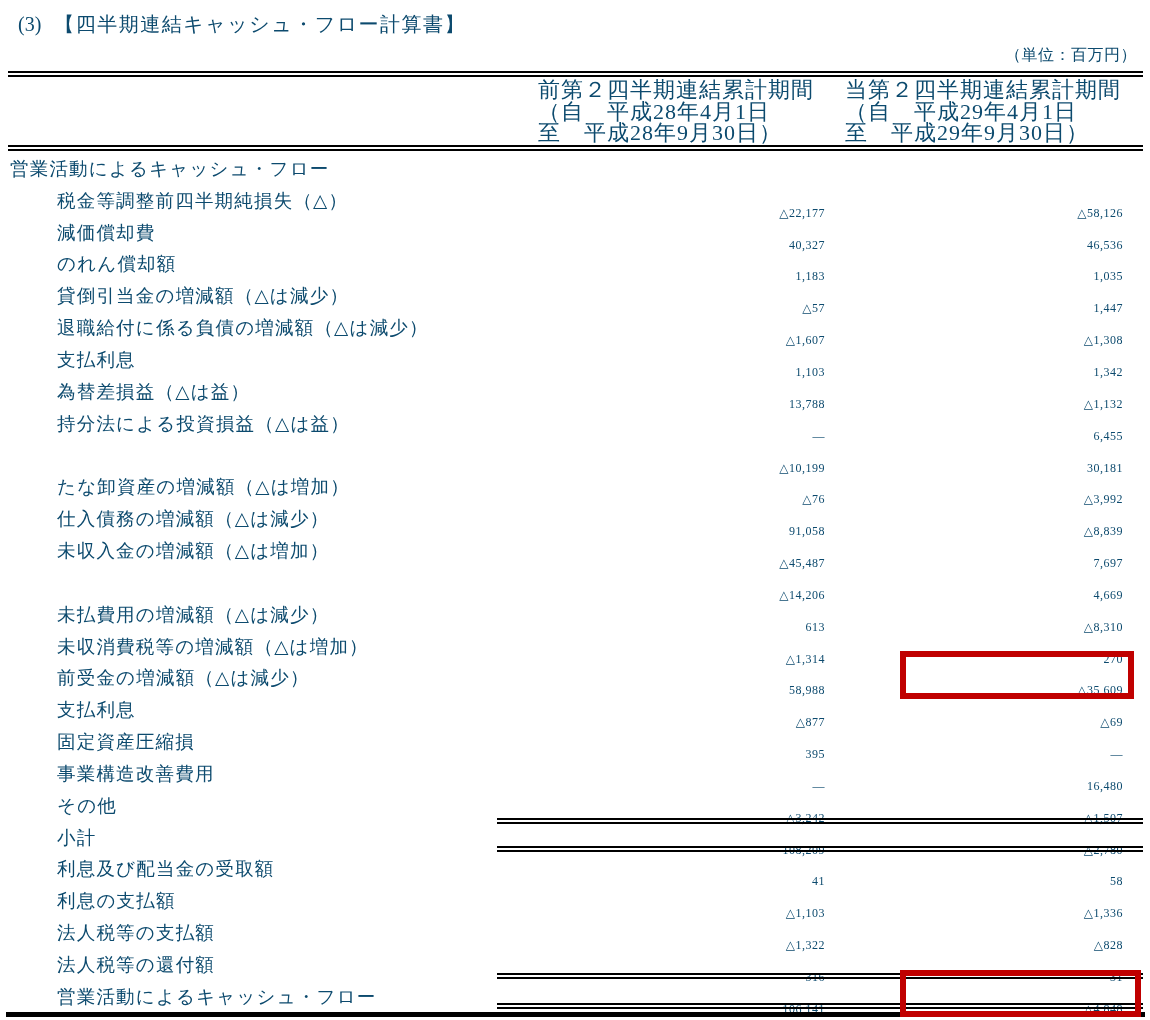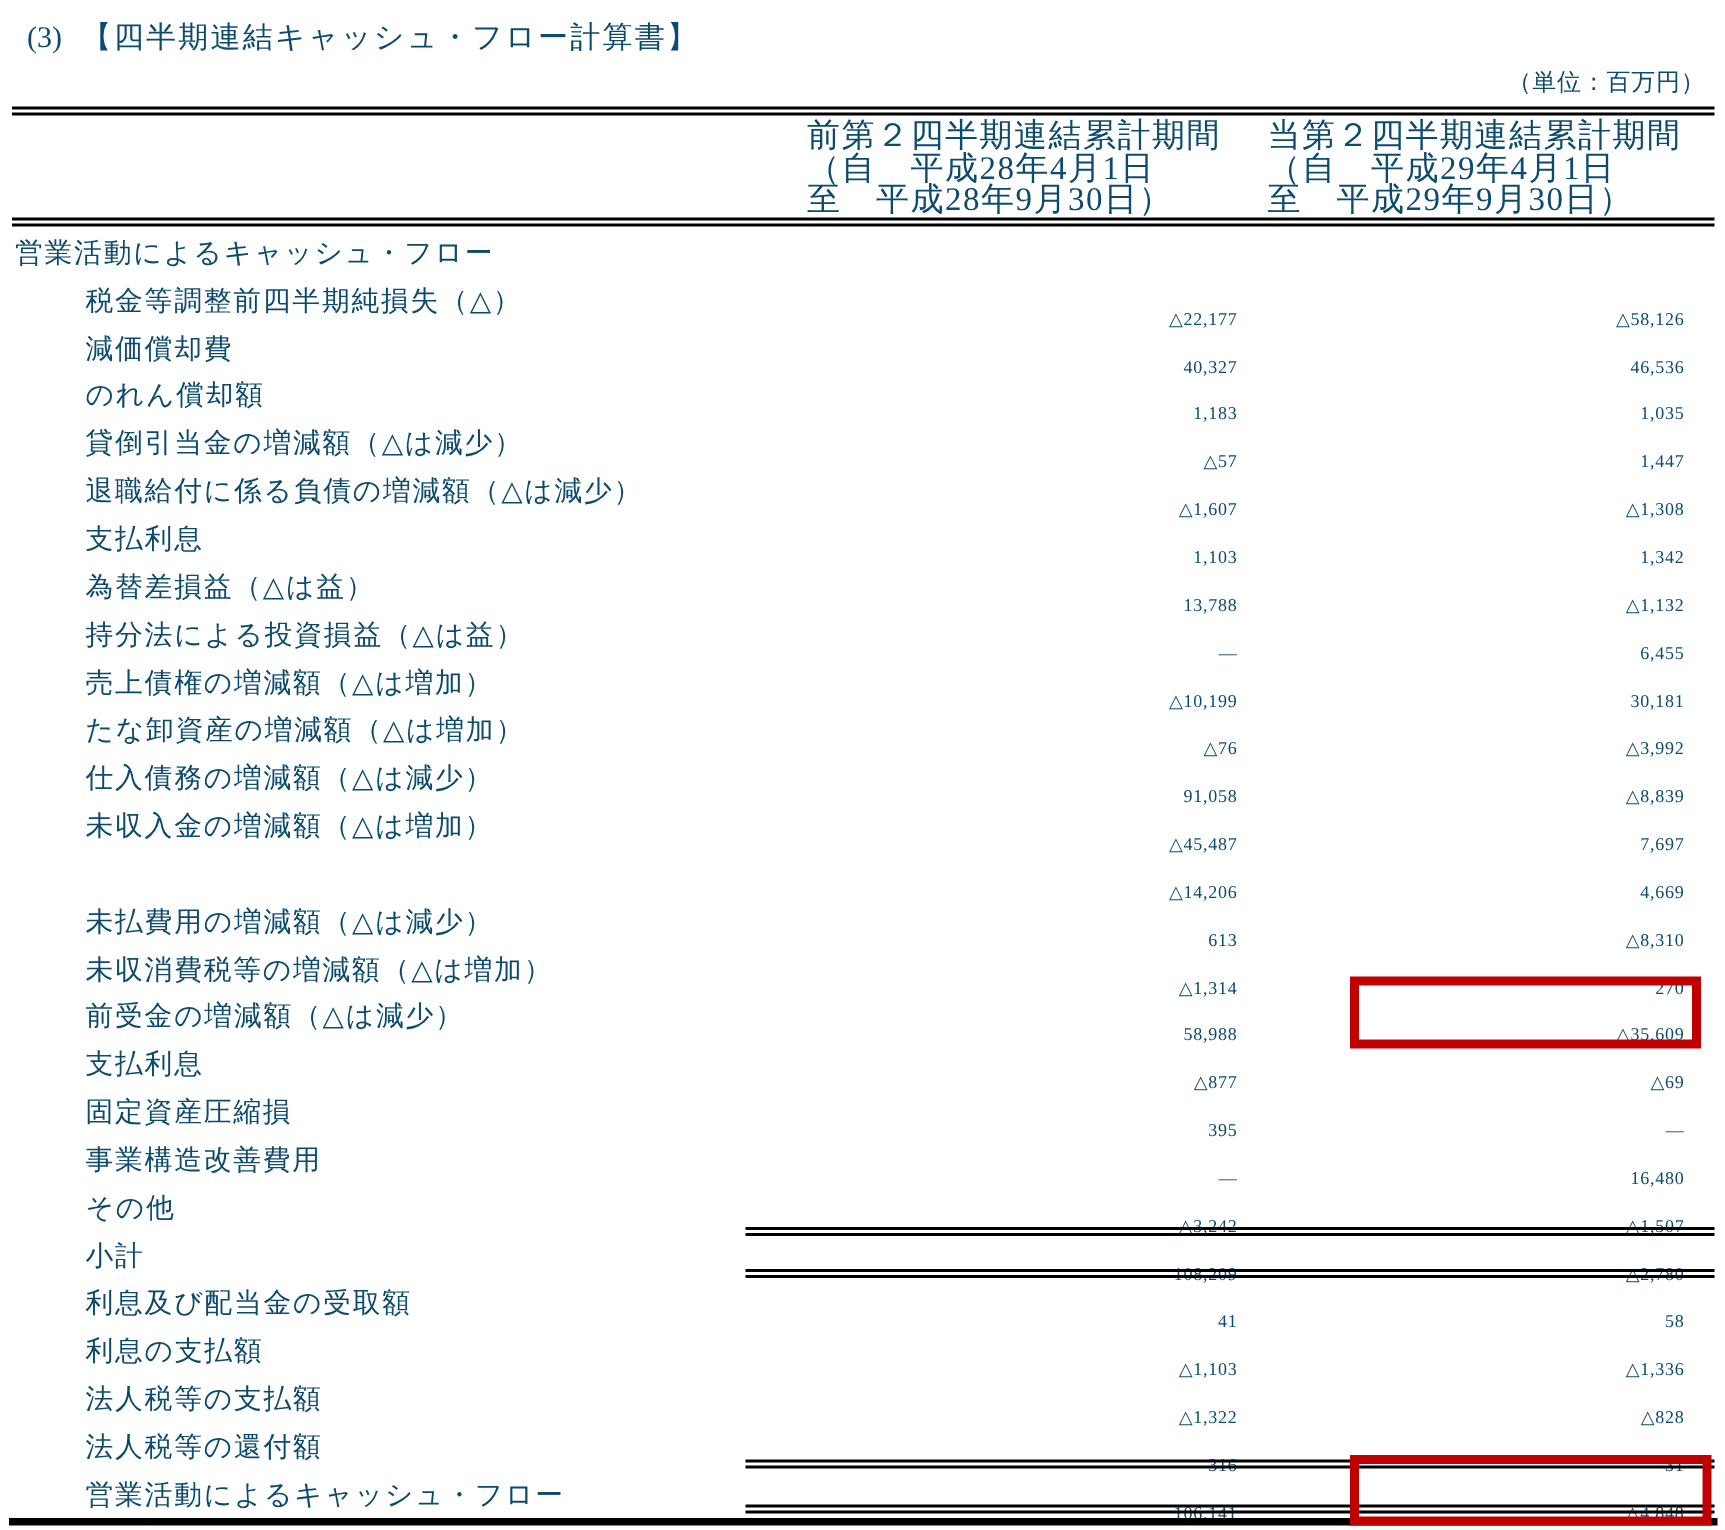--- a/index.html
+++ b/index.html
@@ -115,21 +115,20 @@
     <span class="val v2">△1,132</span>
   </div>
 
   <div class="row indent item">
     <span class="lbl">持分法による投資損益（△は益）</span>
     <span class="val v1">—</span>
     <span class="val v2">6,455</span>
   </div>
 
   <div class="row indent item">
-    <span class="lbl">売上債権の増減額（△は増加）</span>
     <span class="val v1">△10,199</span>
     <span class="val v2">30,181</span>
   </div>
 
   <div class="row indent item">
     <span class="lbl">たな卸資産の増減額（△は増加）</span>
     <span class="val v1">△76</span>
     <span class="val v2">△3,992</span>
   </div>
 

